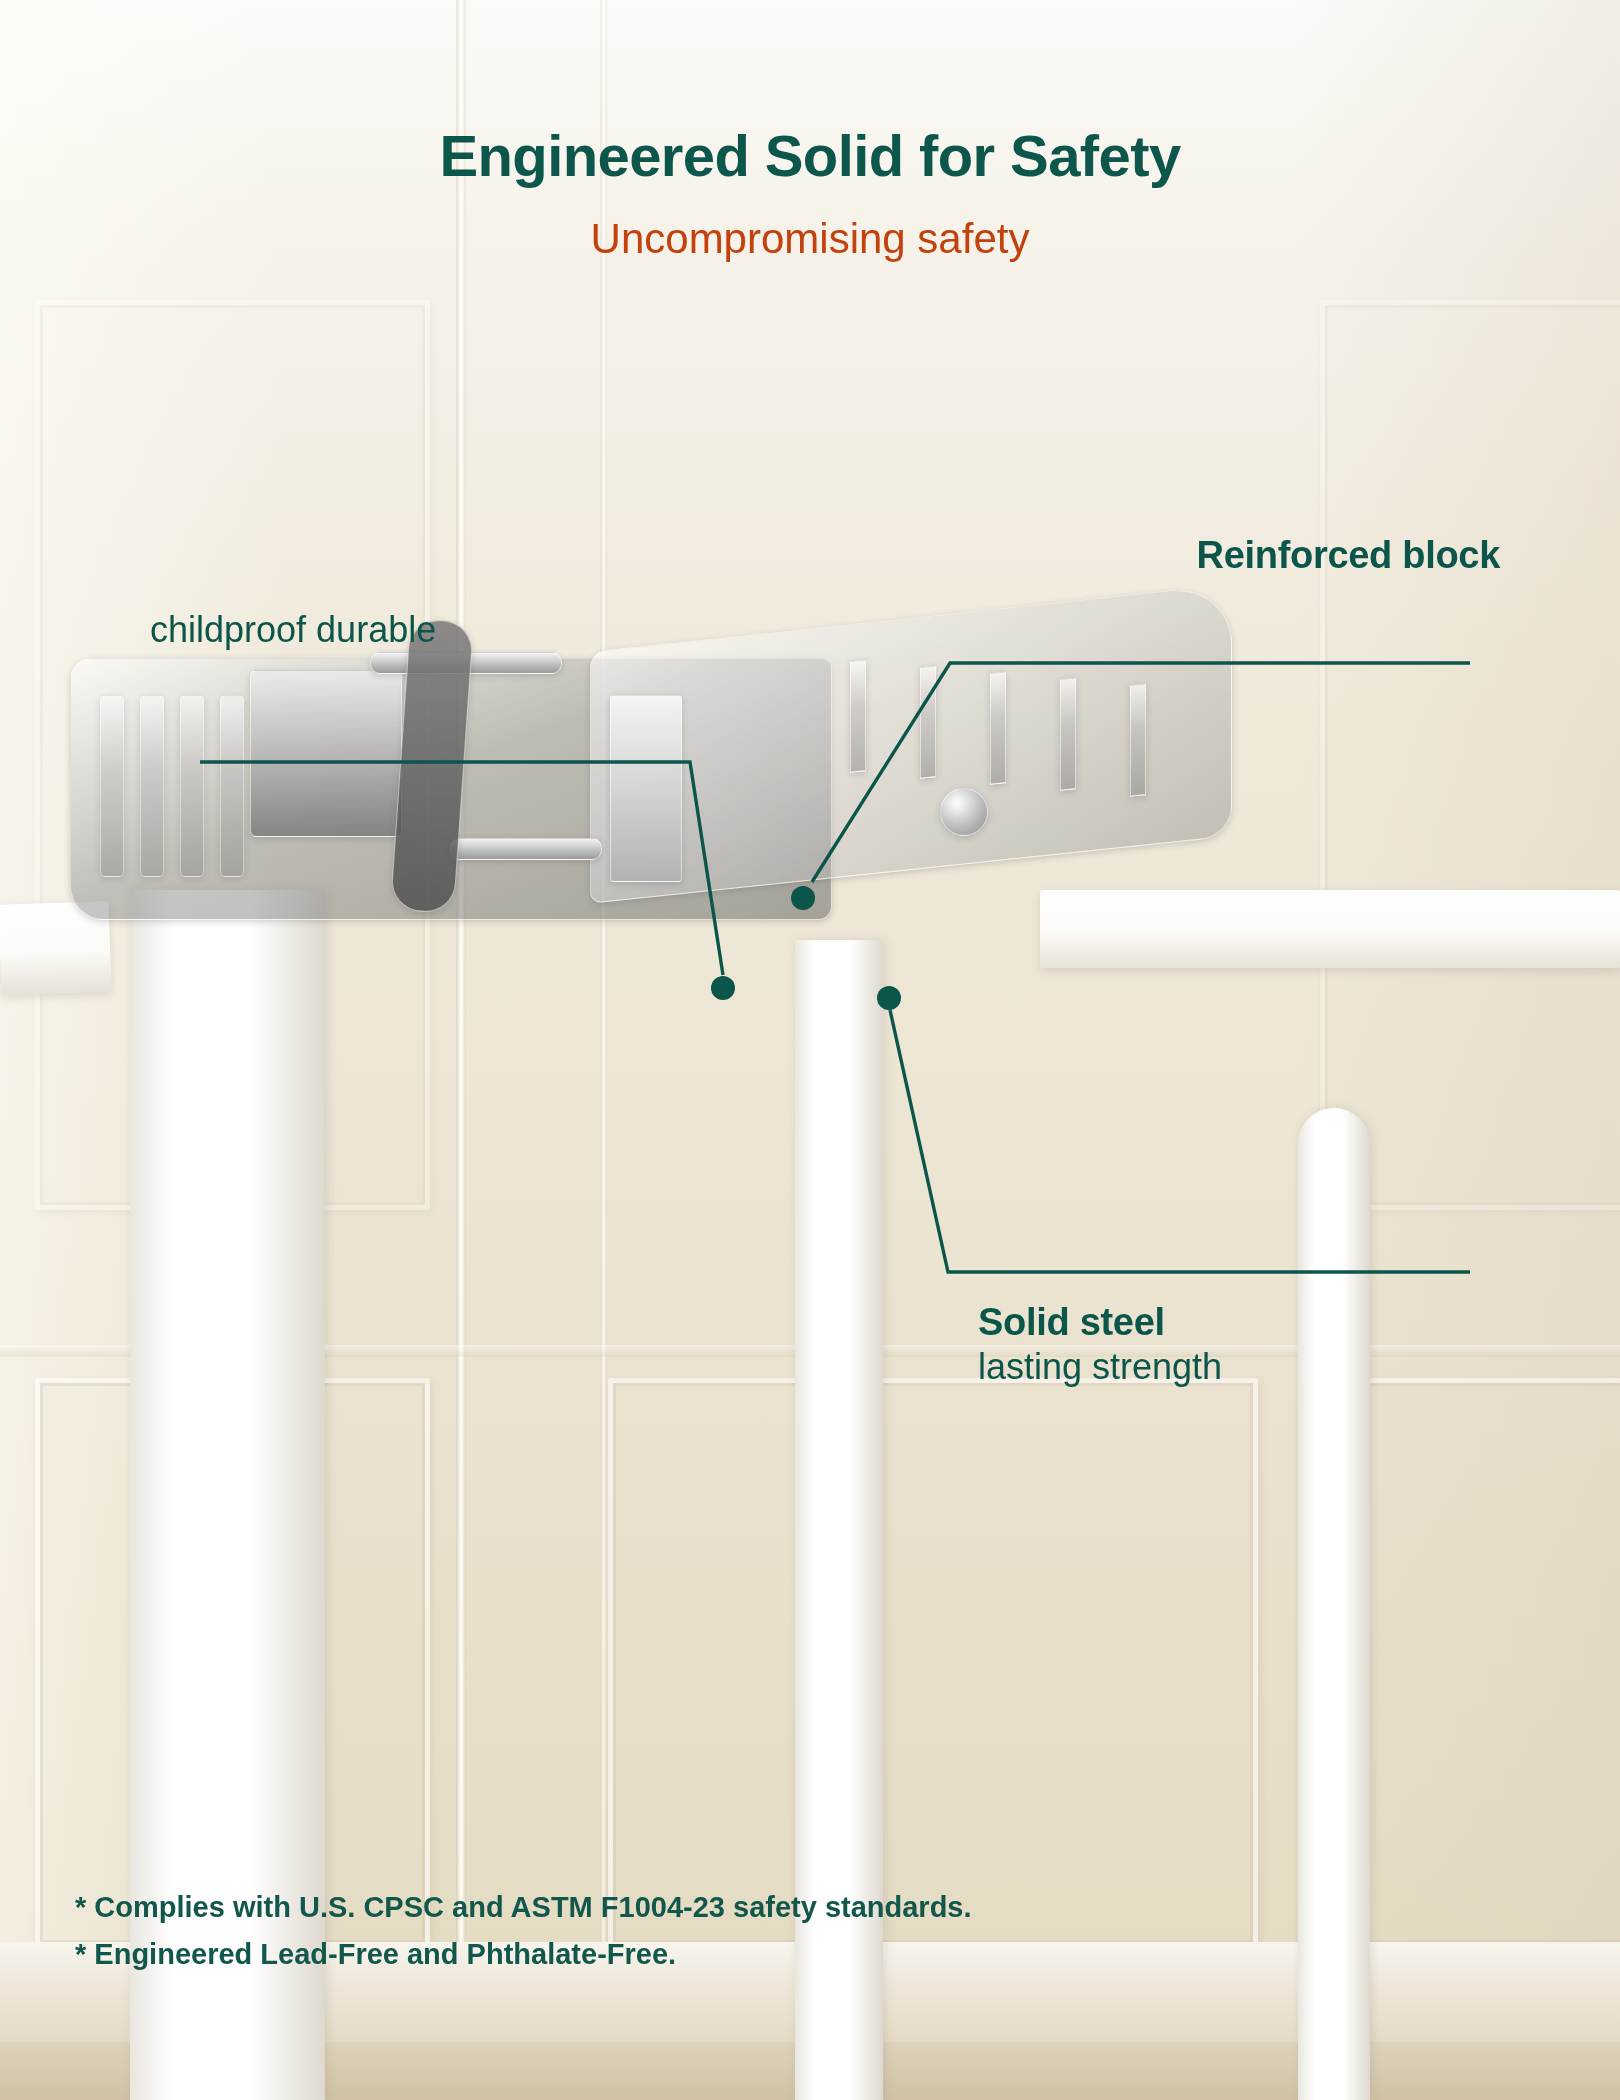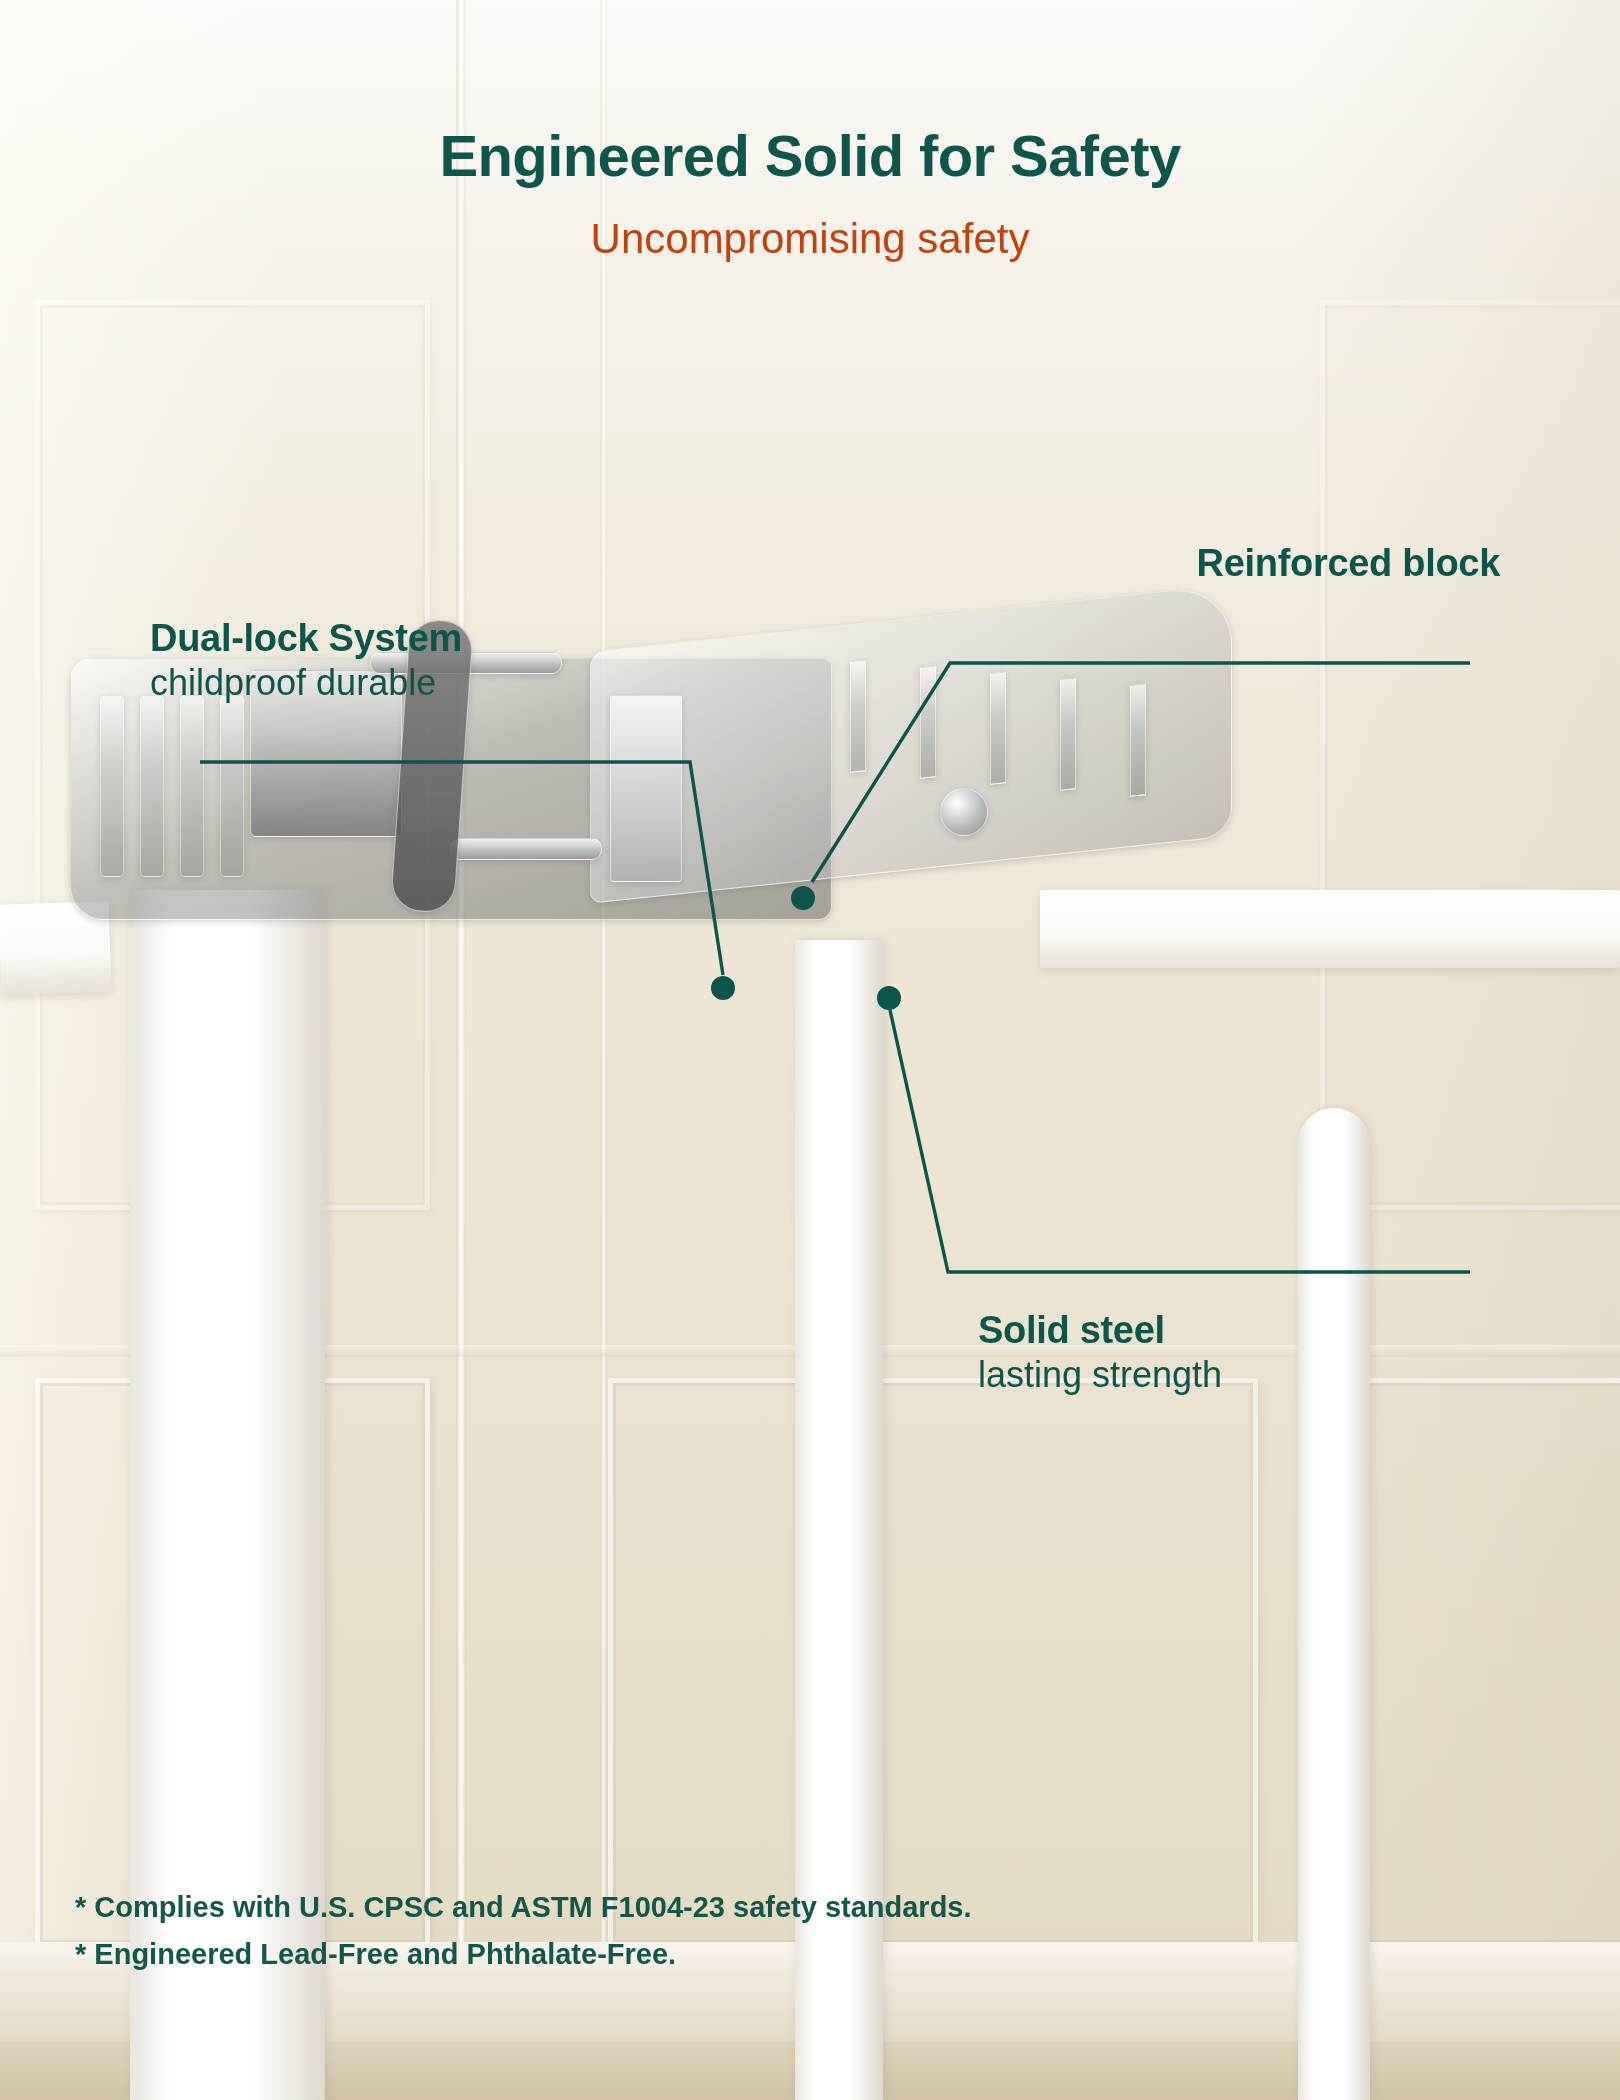--- a/index.html
+++ b/index.html
@@ -75,21 +75,21 @@
   
   .title{
     position:absolute;left:0;right:0;top:122px;text-align:center;
     font-size:58px;font-weight:700;letter-spacing:-.6px;color:#0c564c;
   }
   .subtitle{
     position:absolute;left:0;right:0;top:215px;text-align:center;
     font-size:42px;font-weight:400;color:#c2410c;
   }
 
-  .callout{position:absolute;color:#0b554a;margin-top:8px;}
+  .callout{position:absolute;color:#0b554a;}
   .callout .c-title{font-size:38px;font-weight:700;letter-spacing:-.3px;line-height:1.18;}
   .callout .c-sub{font-size:36px;font-weight:400;line-height:1.22;}
 
   .c-dual{left:150px;top:608px;width:420px;text-align:left;}
   .c-block{right:120px;top:533px;width:520px;text-align:right;}
   .c-steel{right:122px;top:1300px;width:520px;text-align:left;}
   .lead-svg{position:absolute;left:0;top:0;width:1620px;height:2100px;pointer-events:none;}
 
   
   .footnotes{
@@ -173,21 +173,20 @@
     <circle cx="723" cy="988" r="12" fill="#0b554a"></circle>
 
     <path d="M 1470 663 L 950 663 L 812 882" fill="none" stroke="#0b554a" stroke-width="3.4"></path>
     <circle cx="803" cy="898" r="12" fill="#0b554a"></circle>
 
     <path d="M 890 1010 L 948 1272 L 1470 1272" fill="none" stroke="#0b554a" stroke-width="3.4"></path>
     <circle cx="889" cy="998" r="12" fill="#0b554a"></circle>
   </svg>
 
   <div class="callout c-dual">
-    <div class="c-title">Dual-lock System</div>
     <div class="c-sub">childproof durable</div>
   </div>
 
   <div class="callout c-block">
     <div class="c-title">Reinforced block</div>
   </div>
 
   <div class="callout c-steel">
     <div class="c-title">Solid steel</div>
     <div class="c-sub">lasting strength</div>

